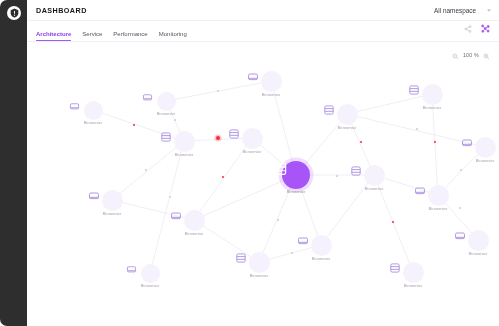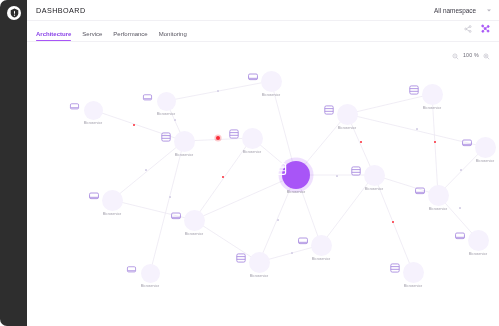--- a/index.html
+++ b/index.html
@@ -49,21 +49,21 @@
   #topbar {
     height: 21px;
     position: relative;
     display: flex;
     align-items: center;
     padding: 0 0 0 9px;
     border-bottom: 1px solid #f1f0f4;
   }
   #page-title {
     font-size: 7.2px;
-    font-weight: normal;
+    font-weight: bold;
     letter-spacing: 0.45px;
     color: #18171c;
   }
   #namespace-select {
     position: absolute;
     right: 8px; top: 50%;
     transform: translateY(-50%);
     display: flex; align-items: center; gap: 11px;
     font-size: 6.4px;
     color: #3c3a45;

